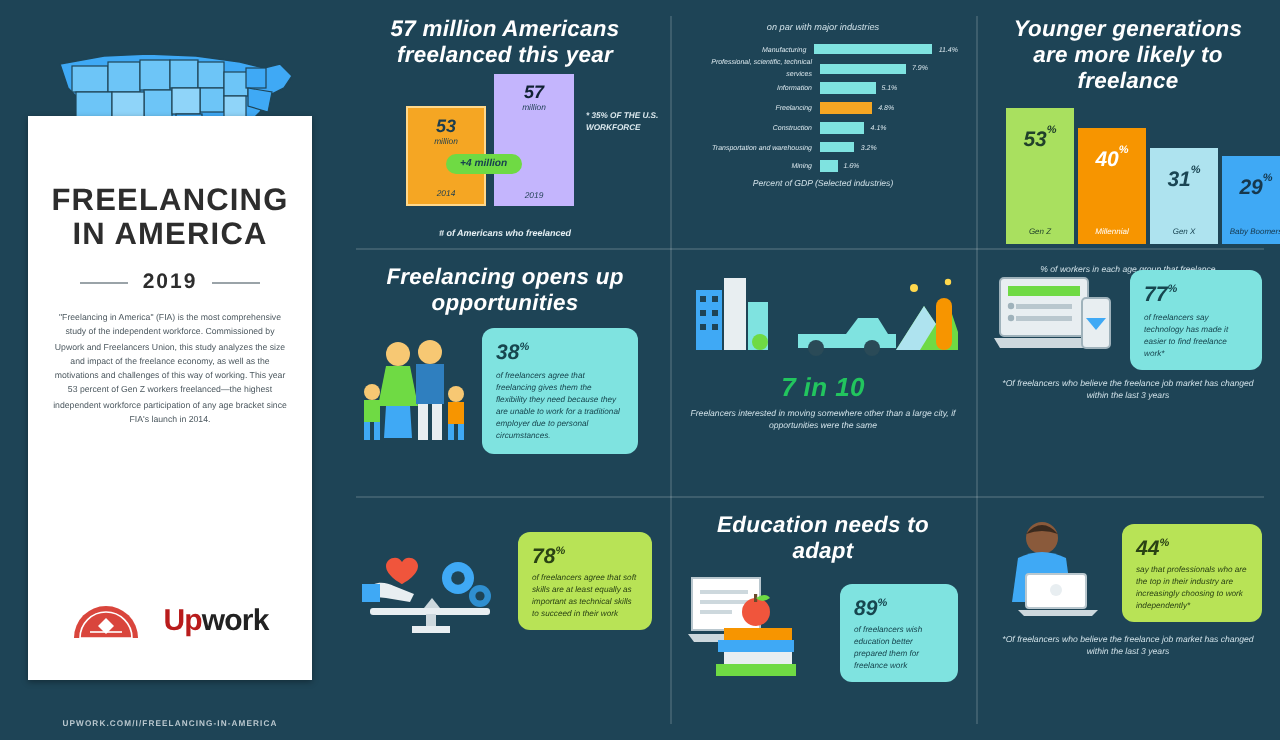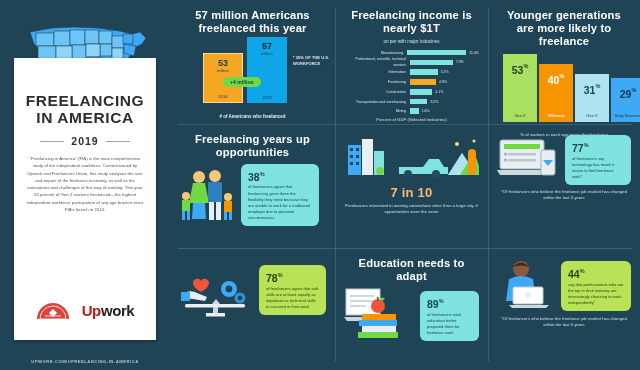--- a/index.html
+++ b/index.html
@@ -35,21 +35,21 @@
   .seal{width:34px;height:20px;position:relative;}
   .upwork{display:flex;align-items:baseline;font-size:15px;font-weight:bold;letter-spacing:-.4px;}
   .up-u{color:#b91c1c;}
   .up-rest{color:#222;}
   .footer-url{
     position:absolute;left:0;right:0;bottom:6px;text-align:center;
     font-size:4.1px;font-weight:bold;letter-spacing:.55px;color:#b9c7ce;
   }
 
   
-  .grid{position:absolute;left:170px;top:0;width:470px;height:370px;}
+  .grid{position:absolute;left:170px;top:0;width:470px;height:370px;font-style:italic;}
   .panel{position:absolute;box-sizing:border-box;padding:7px 9px;}
   .p-r0{top:0;height:124px;}
   .p-r1{top:124px;height:124px;}
   .p-r2{top:248px;height:122px;}
   .p-c0{left:0;width:165px;}
   .p-c1{left:165px;width:153px;}
   .p-c2{left:318px;width:152px;}
   .vline{position:absolute;top:8px;bottom:8px;width:1px;background:rgba(255,255,255,.14);}
   .hline{position:absolute;left:8px;right:8px;height:1px;background:rgba(255,255,255,.14);}
 
@@ -58,21 +58,21 @@
     letter-spacing:.15px;color:#ffffff;margin:2px 0 0 0;
   }
   .p-sub{text-align:center;font-size:4.6px;color:#cfe0e7;margin-top:4px;}
   .p-foot{text-align:center;font-size:4.3px;line-height:6.4px;color:#cfe0e7;}
 
   
   .colchart{position:relative;height:72px;margin-top:6px;}
   .col{position:absolute;bottom:10px;box-sizing:border-box;
        display:flex;flex-direction:column;align-items:center;justify-content:flex-start;}
   .col-2014{left:24px;width:40px;height:50px;background:#f5a623;border:1px solid #ffd88a;}
-  .col-2019{left:68px;width:40px;height:66px;background:#0ea5e9;}
+  .col-2019{left:68px;width:40px;height:66px;background:#c4b5fd;}
   .col-big{font-size:9px;font-weight:bold;color:#1c3d4f;margin-top:5px;line-height:9px;}
   .col-big.light{color:#123;}
   .col-unit{font-size:4.2px;color:#1c3d4f;margin-top:0px;}
   .col-year{position:absolute;bottom:3px;font-size:4.2px;color:#1c3d4f;}
   .badge{
     position:absolute;left:44px;bottom:26px;
     background:#6fda44;color:#17404f;border-radius:8px;
     padding:2px 7px;font-size:5.1px;font-weight:bold;white-space:nowrap;
   }
   .note-right{
@@ -99,21 +99,21 @@
   .g3{left:78px;width:34px;height:48px;background:#aee3ef;color:#1b4654;}
   .g4{left:114px;width:34px;height:44px;background:#3fa9f5;color:#16384d;}
 
   
   .statcard{border-radius:6px;padding:5px 7px;box-sizing:border-box;}
   .stat-num{font-size:10.5px;font-weight:bold;line-height:11px;}
   .stat-num sup{font-size:5.5px;}
   .stat-txt{font-size:4.1px;line-height:6.1px;margin-top:2px;}
   .teal{background:#7fe3e0;color:#17464f;}
   .green{background:#b8e356;color:#2a4214;}
-  .bigstat{text-align:center;font-size:13px;font-weight:bold;color:#fdba74;letter-spacing:.2px;}
+  .bigstat{text-align:center;font-size:13px;font-weight:bold;color:#22c55e;letter-spacing:.2px;}
 
   .row-flex{display:flex;align-items:center;gap:6px;margin-top:4px;}
 </style>
 </head>
 <body>
 
 <div id="root">
 
   <div class="cover">
 
@@ -204,21 +204,20 @@
           <span class="col-unit">million</span>
           <span class="col-year">2019</span>
         </div>
         <div class="badge">+4 million</div>
         <div class="note-right">* 35% OF THE U.S. WORKFORCE</div>
       </div>
       <div class="chart-cap"># of Americans who freelanced</div>
     </div>
 
     <div class="panel p-r0 p-c1">
-      <div class="p-title">Freelancing income is nearly $1T</div>
       <div class="p-sub">on par with major industries</div>
       <div class="hbars" id="income-bars">
           <div class="hrow">
             <div class="hlabel">Manufacturing</div>
             <div class="hbar" style="width: 62px;"></div>
             <div class="hval">11.4%</div>
           </div>
           <div class="hrow">
             <div class="hlabel">Professional, scientific, technical services</div>
             <div class="hbar" style="width: 43px;"></div>
@@ -270,21 +269,21 @@
         </div>
         <div class="gen g4">
           <span class="pct">29</span><sup style="font-size:5.5px;font-weight:bold">%</sup>
           <span class="glabel">Baby Boomers</span>
         </div>
       </div>
       <div class="p-foot">% of workers in each age group that freelance</div>
     </div>
 
     <div class="panel p-r1 p-c0">
-      <div class="p-title">Freelancing years up opportunities</div>
+      <div class="p-title">Freelancing opens up opportunities</div>
       <div class="row-flex">
         <span>
           <svg viewBox="0 0 56 60" width="56" height="60">
             <circle cx="20" cy="14" r="6" fill="#f7c873"></circle>
             <path d="M14 20 h12 l4 20 h-20 Z" fill="#6fda44"></path>
             <path d="M14 40 h12 l1 16 h-14 Z" fill="#3fa9f5"></path>
             <circle cx="36" cy="13" r="6" fill="#f7c873"></circle>
             <rect x="29" y="19" width="14" height="20" fill="#2f7fbf"></rect>
             <rect x="30" y="39" width="5" height="18" fill="#e8eef1"></rect>
             <rect x="37" y="39" width="5" height="18" fill="#e8eef1"></rect>

